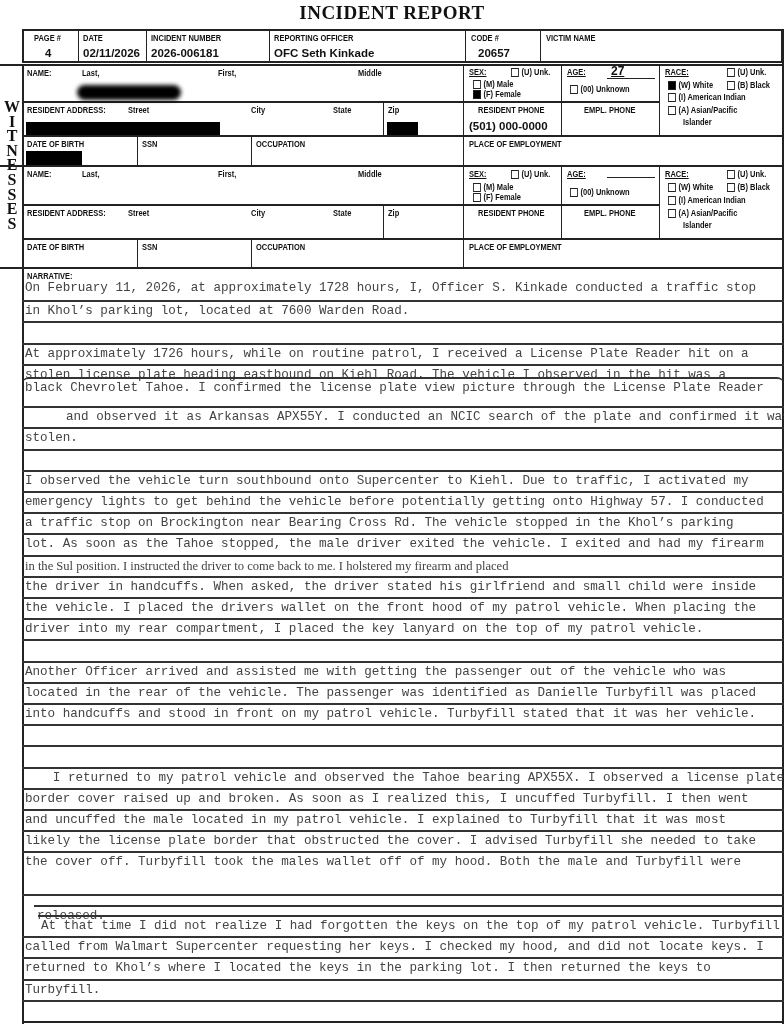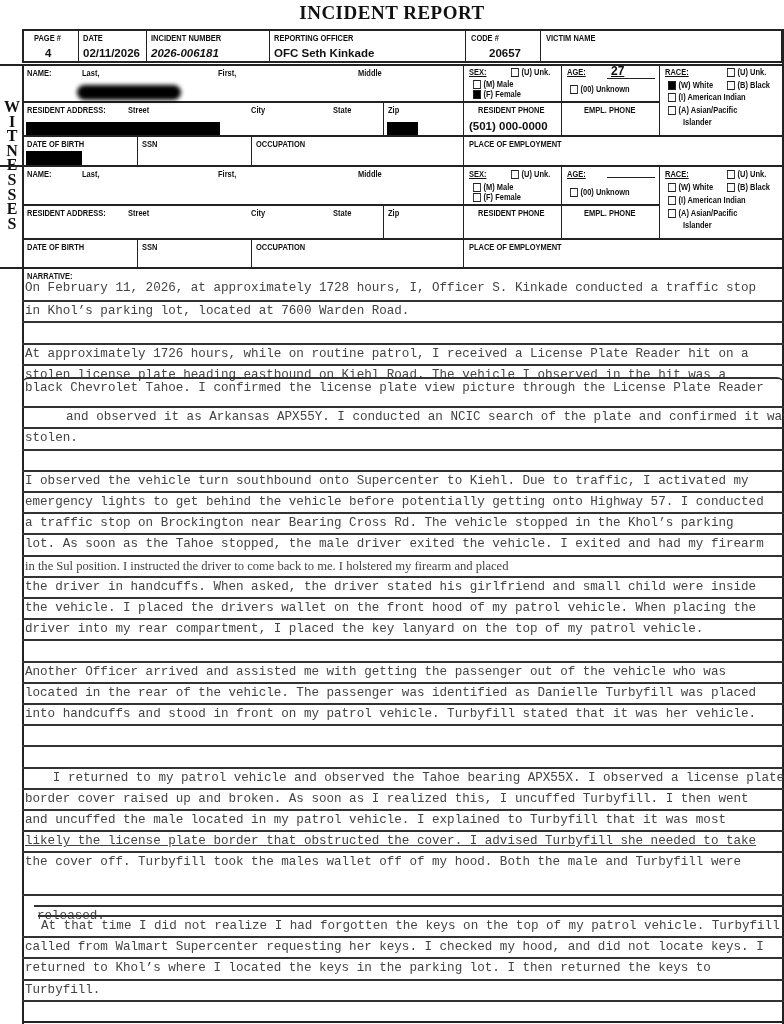--- a/index.html
+++ b/index.html
@@ -52,27 +52,27 @@
   <div class="line-v" style="left:441px;top:0;height:30px;"></div>
   <div class="line-v" style="left:516px;top:0;height:30px;"></div>
 
   <div class="abs lbl" style="left:10px;top:2px;">PAGE #</div>
   <div class="abs val" style="left:21px;top:16px;">4</div>
 
   <div class="abs lbl" style="left:59px;top:2px;">DATE</div>
   <div class="abs val" style="left:59px;top:16px;">02/11/2026</div>
 
   <div class="abs lbl" style="left:127px;top:2px;">INCIDENT NUMBER</div>
-  <div class="abs val" style="left:127px;top:16px;font-style:italic;">2026-006181</div>
+  <div class="abs val" style="left:127px;top:16px;">2026-006181</div>
 
   <div class="abs lbl" style="left:250px;top:2px;">REPORTING OFFICER</div>
   <div class="abs val" style="left:250px;top:16px;">OFC Seth Kinkade</div>
 
   <div class="abs lbl" style="left:447px;top:2px;">CODE #</div>
-  <div class="abs val" style="left:465px;top:16px;">20657</div>
+  <div class="abs val" style="left:454px;top:16px;">20657</div>
 
   <div class="abs lbl" style="left:522px;top:2px;">VICTIM NAME</div>
   <div class="abs val" style="left:522px;top:16px;"></div>
 </div>
 
 <div class="line-h" style="left:0;top:64px;width:784px;"></div>
 
 <div class="vert">
   <div>W</div>
   <div>I</div>
@@ -215,21 +215,21 @@
     <div class="narr-row" style="top: 618.2px;">driver into my rear compartment, I placed the key lanyard on the top of  my patrol vehicle.</div>
     <div class="narr-row" style="top: 639.4px;"></div>
     <div class="narr-row" style="top: 660.6px;">Another Officer arrived and assisted me with getting the passenger out of the vehicle who was</div>
     <div class="narr-row" style="top: 681.8px;">located in the rear of the vehicle. The passenger was identified as Danielle Turbyfill was placed</div>
     <div class="narr-row" style="top: 703px;">into handcuffs and stood in front on my patrol vehicle. Turbyfill stated that it was her vehicle.</div>
     <div class="narr-row" style="top: 724.2px;"></div>
     <div class="narr-row" style="top: 745.4px;"></div>
     <div class="narr-row" style="top: 766.6px; text-align: right;">I returned to my patrol vehicle and observed the Tahoe bearing APX55X. I observed a license plate</div>
     <div class="narr-row" style="top: 787.8px;">border cover raised up and broken. As soon as I realized this, I uncuffed Turbyfill. I then went</div>
     <div class="narr-row" style="top: 809px;">and uncuffed the male located in my patrol vehicle. I explained to Turbyfill that it was most</div>
-    <div class="narr-row" style="top: 830.2px; text-decoration: underline;">likely the license plate border that obstructed the cover. I advised Turbyfill she needed to take</div>
+    <div class="narr-row" style="top: 830.2px;">likely the license plate border that obstructed the cover. I advised Turbyfill she needed to take</div>
     <div class="narr-row" style="top: 851.4px;">the cover off. Turbyfill took the males wallet off of my hood. Both the male and Turbyfill were</div>
     <div class="narr-row" style="top: 905px; margin-left: 12px;">released.</div>
     <div class="narr-row" style="top: 893.8px;"></div>
     <div class="narr-row" style="top: 915px; margin-left: 16px;">At that time I did not realize I had forgotten the keys on the top of my patrol vehicle. Turbyfill</div>
     <div class="narr-row" style="top: 936.2px;">called from Walmart Supercenter requesting her keys. I checked my hood, and did not locate keys. I</div>
     <div class="narr-row" style="top: 957.4px;">returned to Khol’s where I located the keys in the parking lot. I then returned the keys to</div>
     <div class="narr-row" style="top: 978.6px;">Turbyfill.</div>
     <div class="narr-row" style="top: 999.8px;"></div>
     <div class="line-h" style="left: 22px; width: 762px; top: 1021px;"></div>
   </section>

